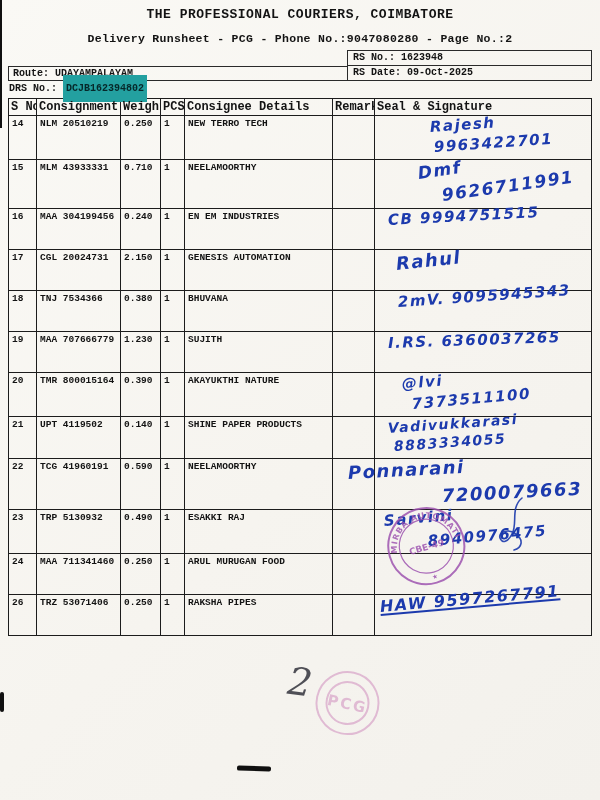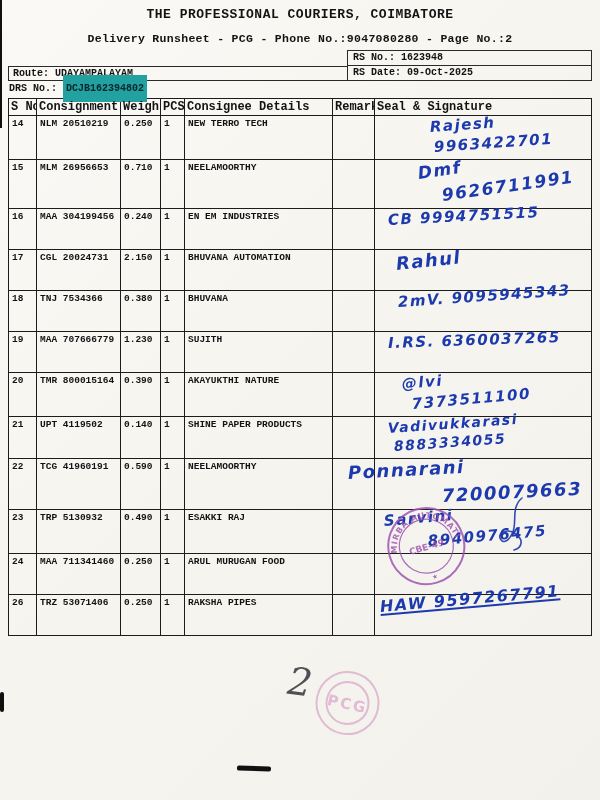--- a/index.html
+++ b/index.html
@@ -128,21 +128,21 @@
       <td class="c-pcs">1</td>
       <td class="c-cons">NEW TERRO TECH</td>
       <td class="c-rem"></td>
       <td class="c-sign">
             <div class="ink" style="margin-left: 52px; font-size: 15px; transform: rotate(-4deg);">Rajesh</div>
             <div class="ink" style="margin-left: 56px; font-size: 15px; transform: rotate(-4deg);">9963422701</div>
           </td>
     </tr>
         <tr>
       <td class="c-sno">15</td>
-      <td class="c-con">MLM 26956653</td>
+      <td class="c-con">MLM 43933331</td>
       <td class="c-wt">0.710</td>
       <td class="c-pcs">1</td>
       <td class="c-cons">NEELAMOORTHY</td>
       <td class="c-rem"></td>
       <td class="c-sign">
             <div class="ink" style="margin-left: 40px; font-size: 17px; transform: rotate(-8deg);">Dmf</div>
             <div class="ink" style="margin-left: 64px; font-size: 17px; transform: rotate(-8deg);">9626711991</div>
           </td>
     </tr>
         <tr>
@@ -154,21 +154,21 @@
       <td class="c-rem"></td>
       <td class="c-sign">
             <div class="ink" style="margin-left: 10px; font-size: 15px; transform: rotate(-3deg);">CB 9994751515</div>
           </td>
     </tr>
         <tr>
       <td class="c-sno">17</td>
       <td class="c-con">CGL 20024731</td>
       <td class="c-wt">2.150</td>
       <td class="c-pcs">1</td>
-      <td class="c-cons">BHUVANA AUTOMATION</td>
+      <td class="c-cons">GENESIS AUTOMATION</td>
       <td class="c-rem"></td>
       <td class="c-sign">
             <div class="ink" style="margin-left: 18px; font-size: 18px; transform: rotate(-6deg);">Rahul</div>
           </td>
     </tr>
         <tr>
       <td class="c-sno">18</td>
       <td class="c-con">TNJ 7534366</td>
       <td class="c-wt">0.380</td>
       <td class="c-pcs">1</td>

